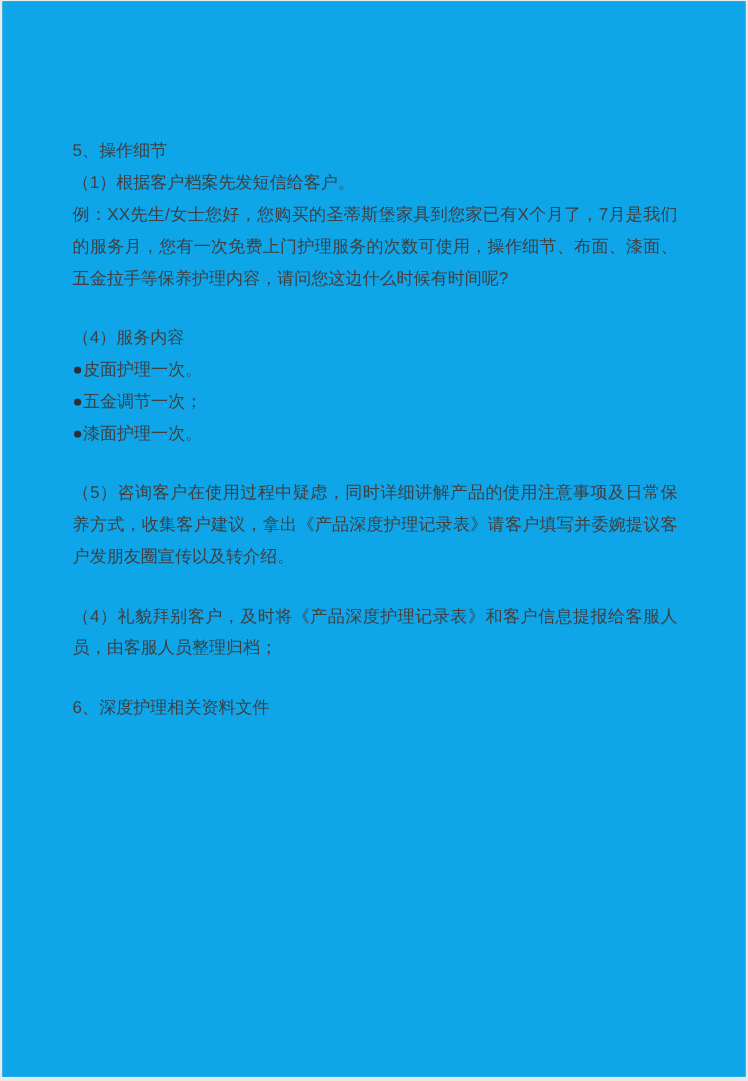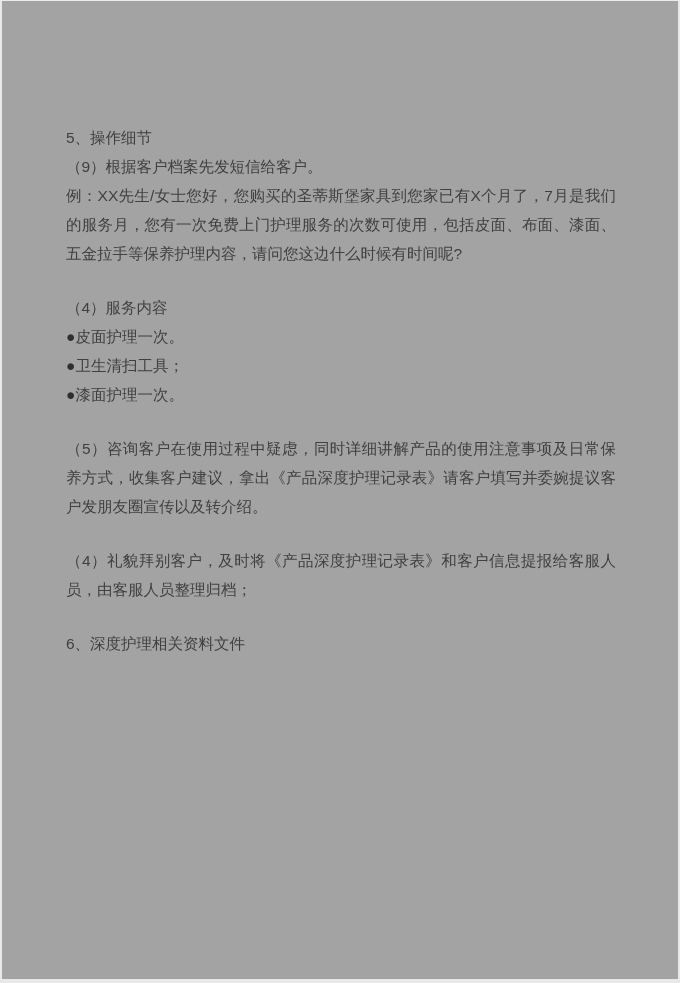--- a/index.html
+++ b/index.html
@@ -5,21 +5,21 @@
   html, body {
     margin: 0;
     padding: 0;
     background: #ededed;
   }
   .page {
     position: relative;
     width: 680px;
     height: 983px;
     box-sizing: border-box;
-    background: #a3a3a3;
+    background: #0ea5e9;
     border-left: 2px solid #e9e9e9;
     border-right: 2px solid #e9e9e9;
     border-top: 1px solid #ececec;
     border-bottom: 4px solid #e9e9e9;
     overflow: hidden;
     font-family: "Liberation Sans", "DejaVu Sans", sans-serif;
   }
   .content {
     position: absolute;
     top: 122px;
@@ -45,31 +45,31 @@
   }
 </style>
 </head>
 <body>
 
 <div class="page">
   <div class="content">
 
     <p>5、操作细节</p>
 
-    <p>（9）根据客户档案先发短信给客户。</p>
+    <p>（1）根据客户档案先发短信给客户。</p>
 
-    <p class="block">例：XX先生/女士您好，您购买的圣蒂斯堡家具到您家已有X个月了，7月是我们的服务月，您有一次免费上门护理服务的次数可使用，包括皮面、布面、漆面、五金拉手等保养护理内容，请问您这边什么时候有时间呢?</p>
+    <p class="block">例：XX先生/女士您好，您购买的圣蒂斯堡家具到您家已有X个月了，7月是我们的服务月，您有一次免费上门护理服务的次数可使用，操作细节、布面、漆面、五金拉手等保养护理内容，请问您这边什么时候有时间呢?</p>
 
 
 
     <p>（4）服务内容</p>
 
     <div>
       <p class="bullet-row"><span class="bullet-glyph">●</span><span>皮面护理一次。</span></p>
-      <p class="bullet-row"><span class="bullet-glyph">●</span><span>卫生清扫工具；</span></p>
+      <p class="bullet-row"><span class="bullet-glyph">●</span><span>五金调节一次；</span></p>
       <p class="bullet-row block"><span class="bullet-glyph">●</span><span>漆面护理一次。</span></p>
     </div>
 
     <p class="block">（5）咨询客户在使用过程中疑虑，同时详细讲解产品的使用注意事项及日常保养方式，收集客户建议，拿出《产品深度护理记录表》请客户填写并委婉提议客户发朋友圈宣传以及转介绍。</p>
 
     <p class="block">（4）礼貌拜别客户，及时将《产品深度护理记录表》和客户信息提报给客服人员，由客服人员整理归档；</p>
 
     <p>6、深度护理相关资料文件</p>
 
   </div>

